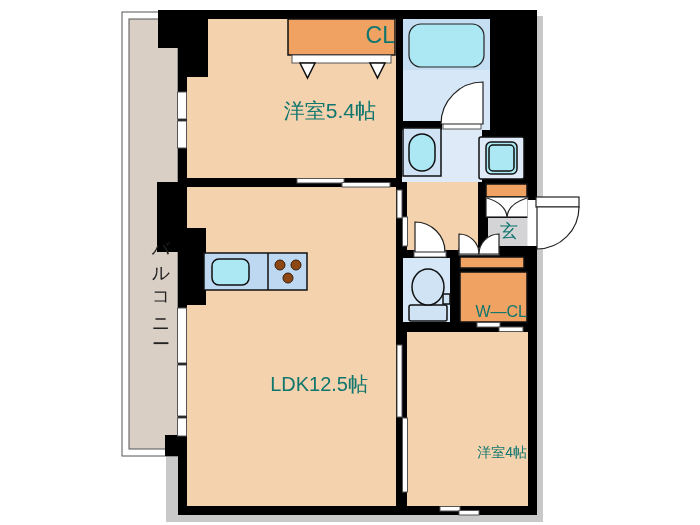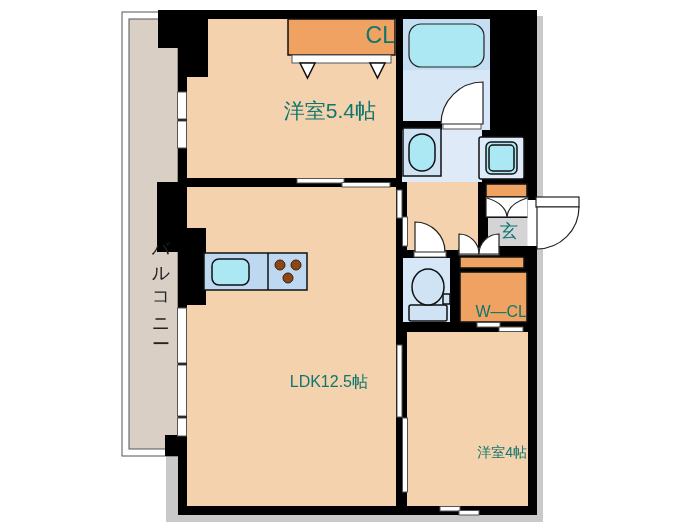--- a/index.html
+++ b/index.html
@@ -14,21 +14,21 @@
   .label{
     position:absolute;
     color:#0f766e;
     font-family:"Liberation Sans", sans-serif;
     text-align:right;
     white-space:nowrap;
     line-height:1.1;
     pointer-events:none;
   }
   .label-bedroom1{left:196px;top:99px;width:180px;font-size:21px;}
-  .label-ldk{left:208px;top:373px;width:160px;font-size:16px;}
+  .label-ldk{left:208px;top:373px;width:160px;font-size:20px;}
   .label-bedroom2{left:406px;top:445px;width:121px;font-size:14px;}
   .label-cl{left:288px;top:23px;width:107px;font-size:23px;}
   .label-wcl{left:459px;top:287px;width:68px;font-size:16px;margin-top:16px;}
   .label-genkan{left:496px;top:222px;width:22px;font-size:18px;}
   .label-balcony{
     left:148px;top:228px;width:22px;height:210px;
     font-size:18px;letter-spacing:6px;
     writing-mode:vertical-rl;text-orientation:mixed;
     color:#222222;text-align:left;
   }

